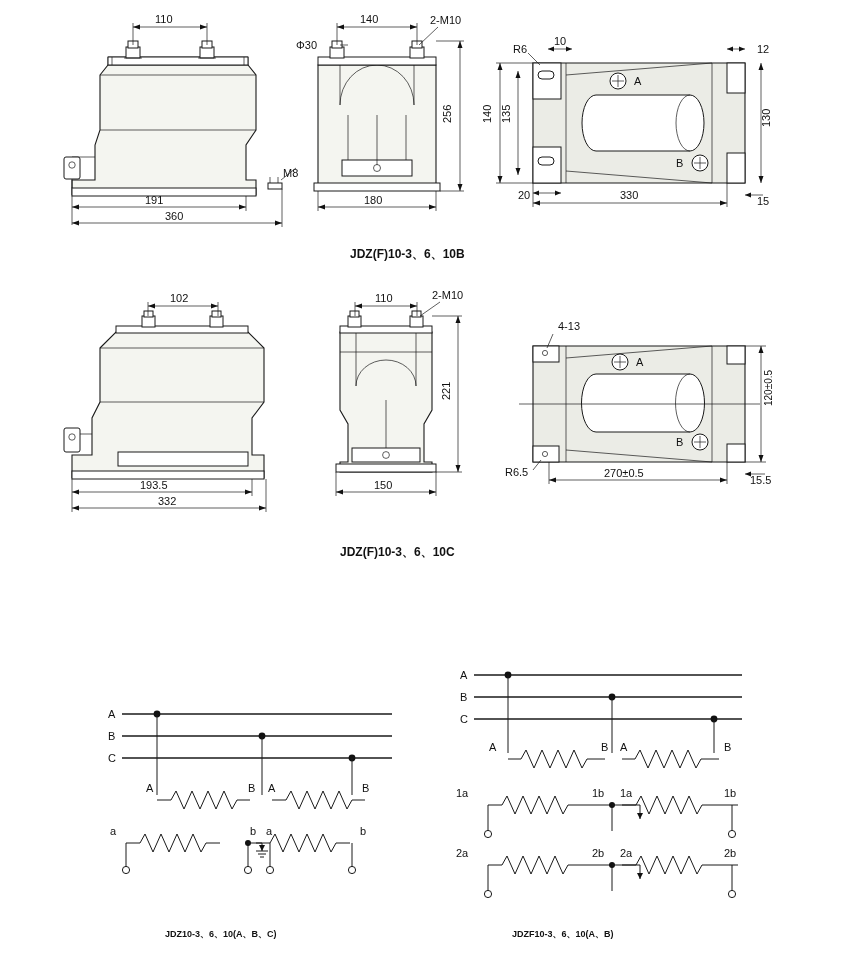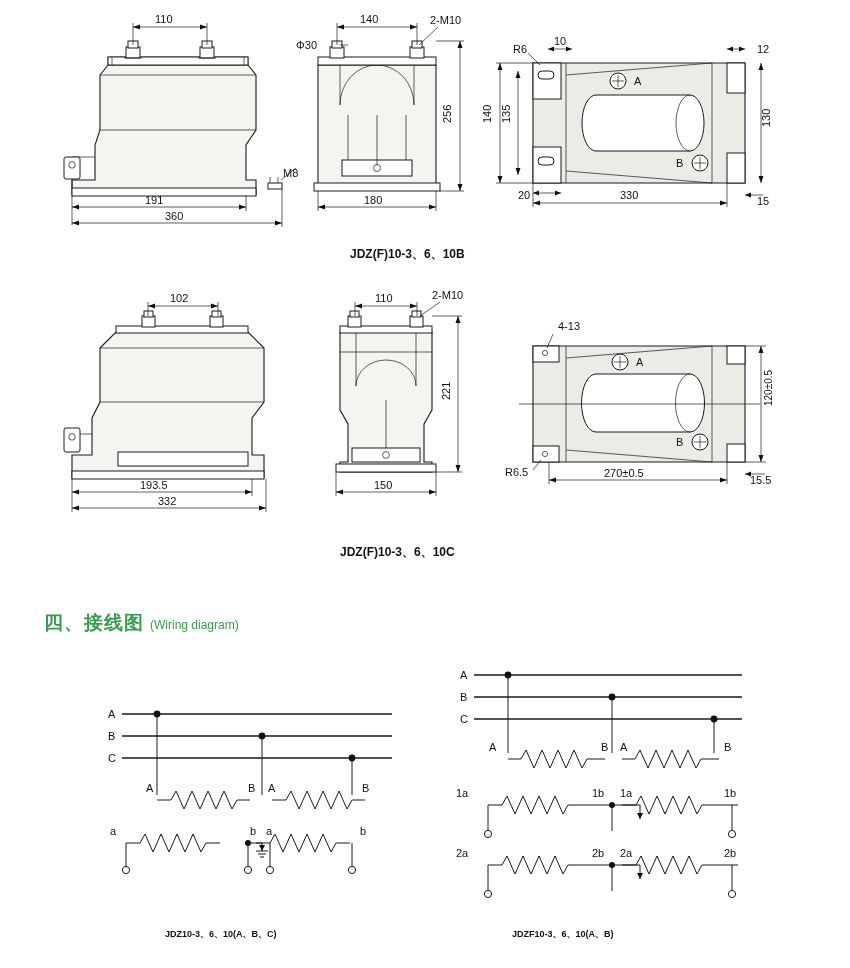--- a/index.html
+++ b/index.html
@@ -326,24 +326,20 @@
     <text class="dim" x="604" y="187">270±0.5</text>
 
     <path class="thin" d="M745,184 L765,184"></path>
     <path class="dot" d="M745,184 l6,-2.5 v5 z"></path>
     <text class="dim" x="750" y="194">15.5</text>
   </g>
 
   <text class="cap" x="340" y="266">JDZ(F)10-3、6、10C</text>
 </svg>
 
-<div class="heading">
-  <span class="section-cn">四、接线图</span>
-  <span class="section-en">(Wiring diagram)</span>
-</div>
 
 <svg width="850" height="320" style="position:absolute;left:0;top:655px;">
 
   <g>
     <text class="lbl" x="108" y="63">A</text>
     <text class="lbl" x="108" y="85">B</text>
     <text class="lbl" x="108" y="107">C</text>
     <path class="ln2" d="M122,59 L392,59"></path>
     <path class="ln2" d="M122,81 L392,81"></path>
     <path class="ln2" d="M122,103 L392,103"></path>

